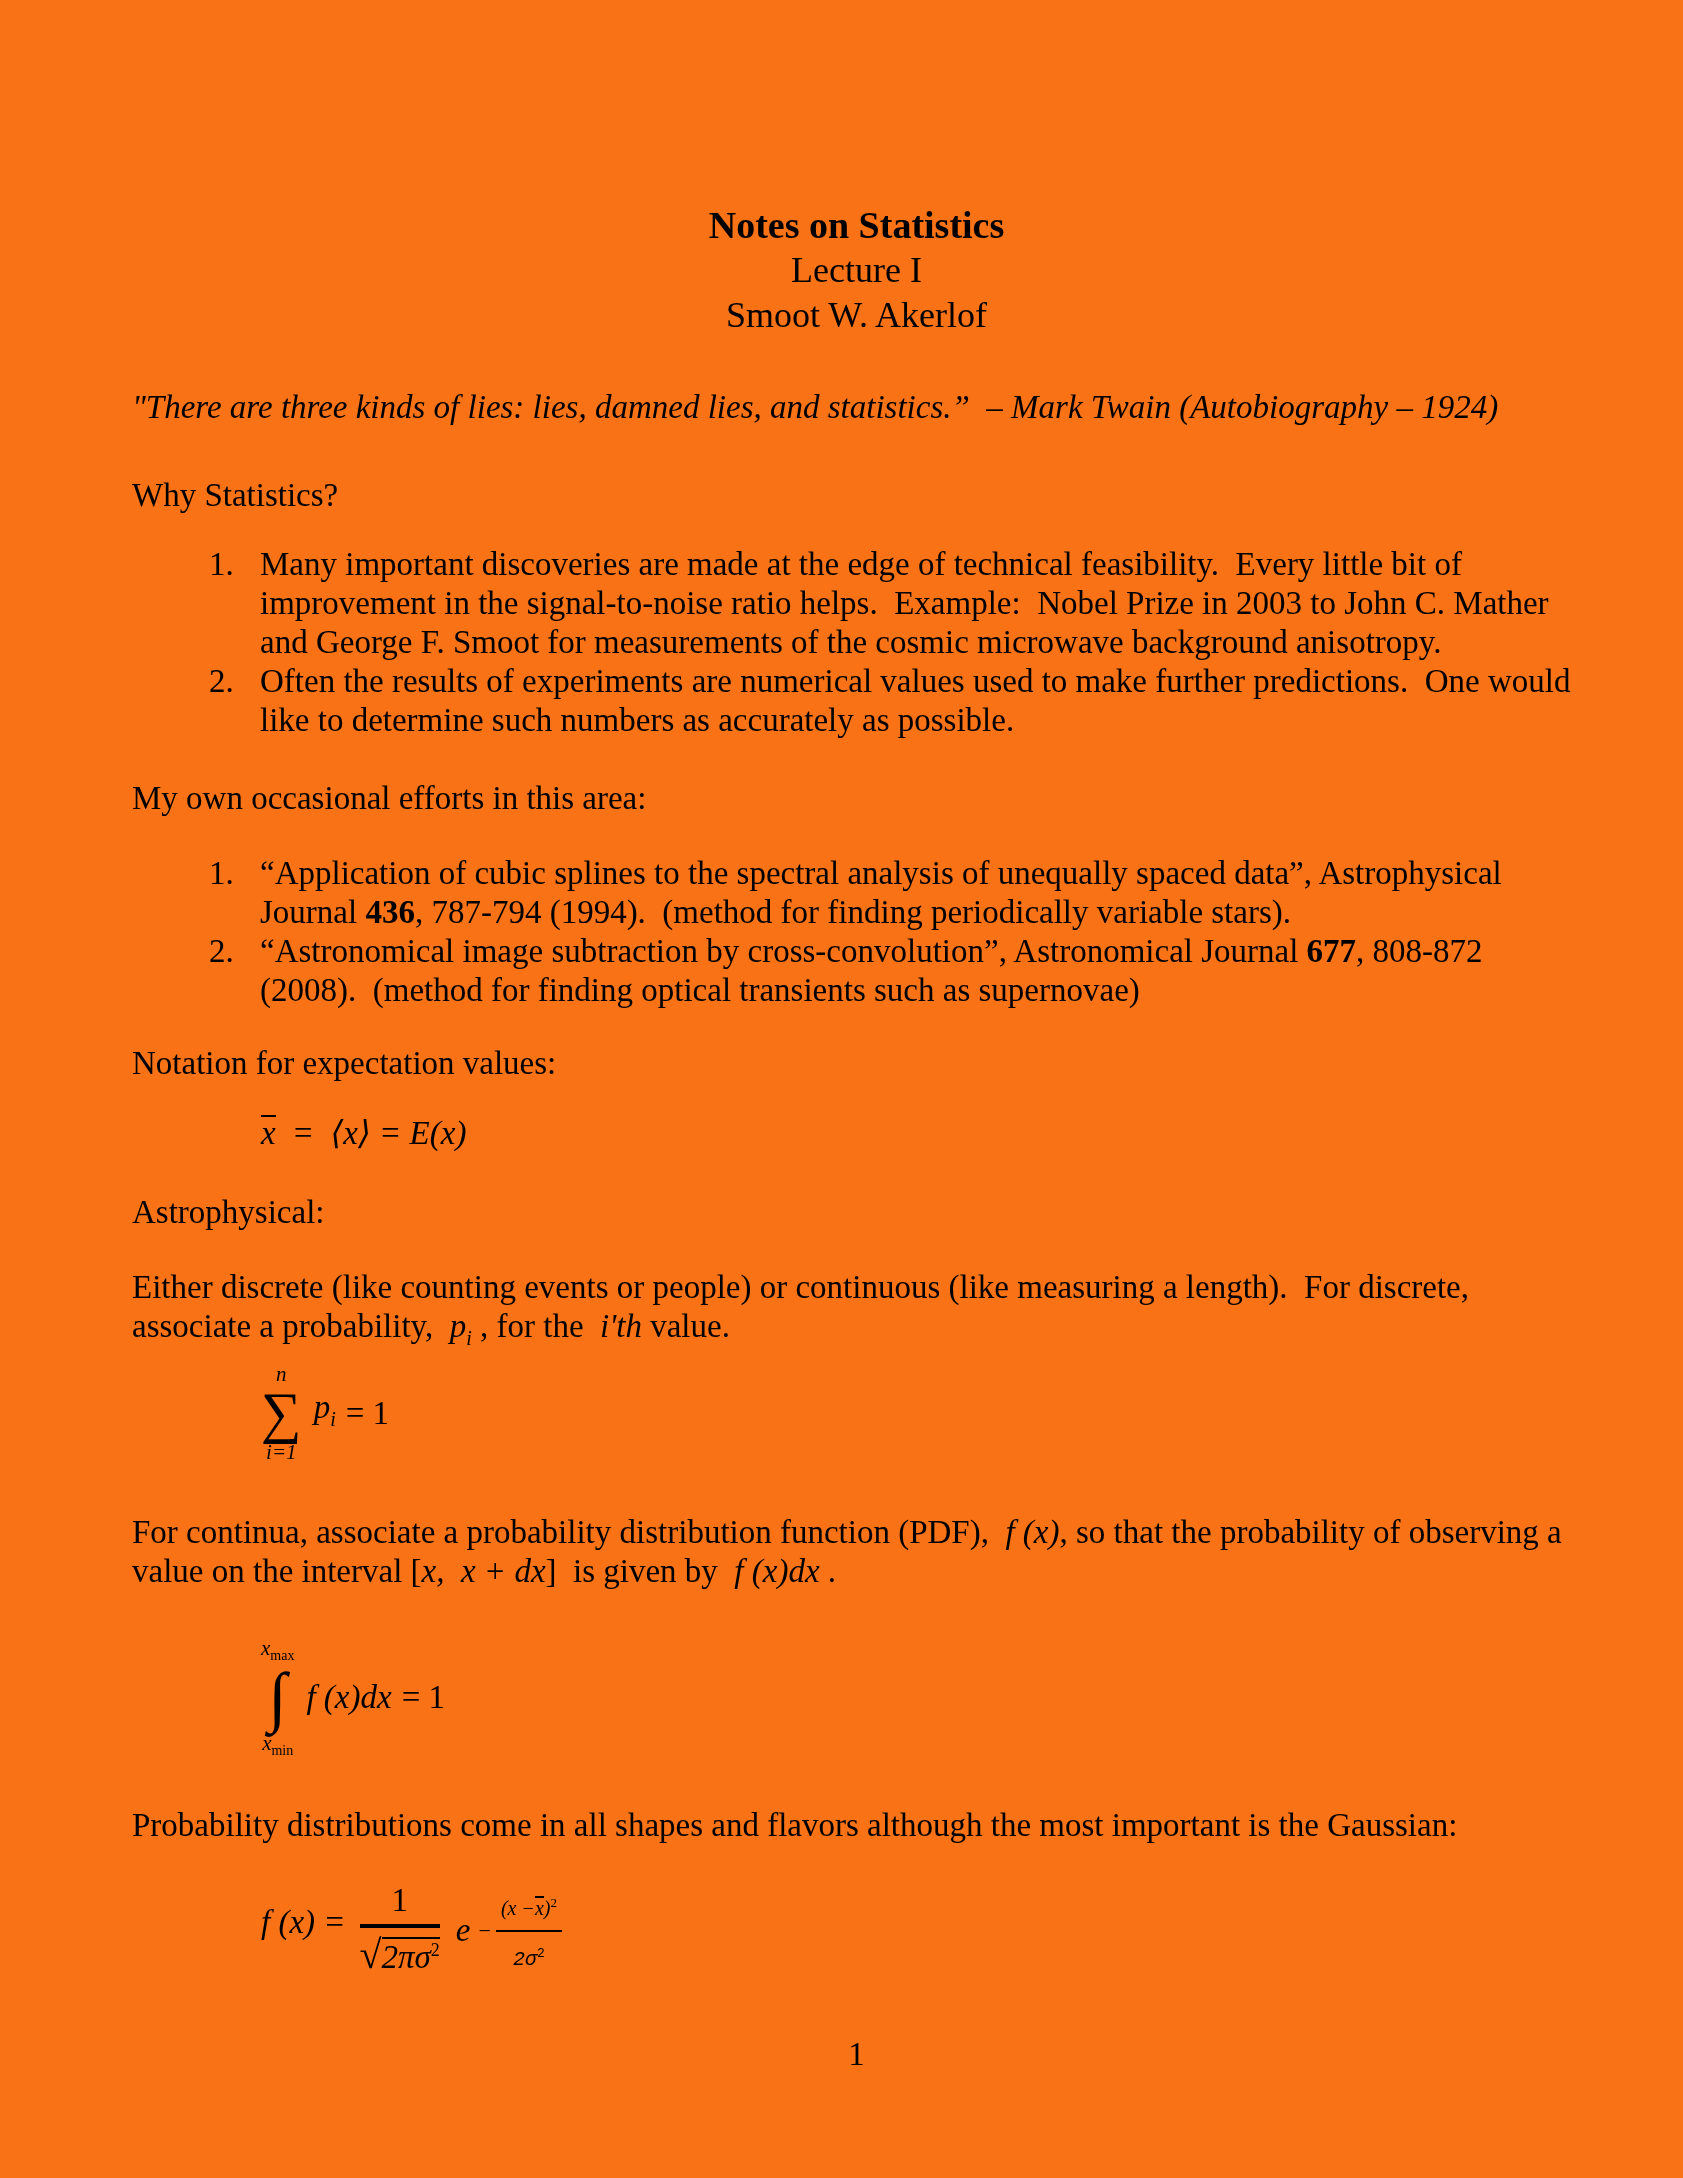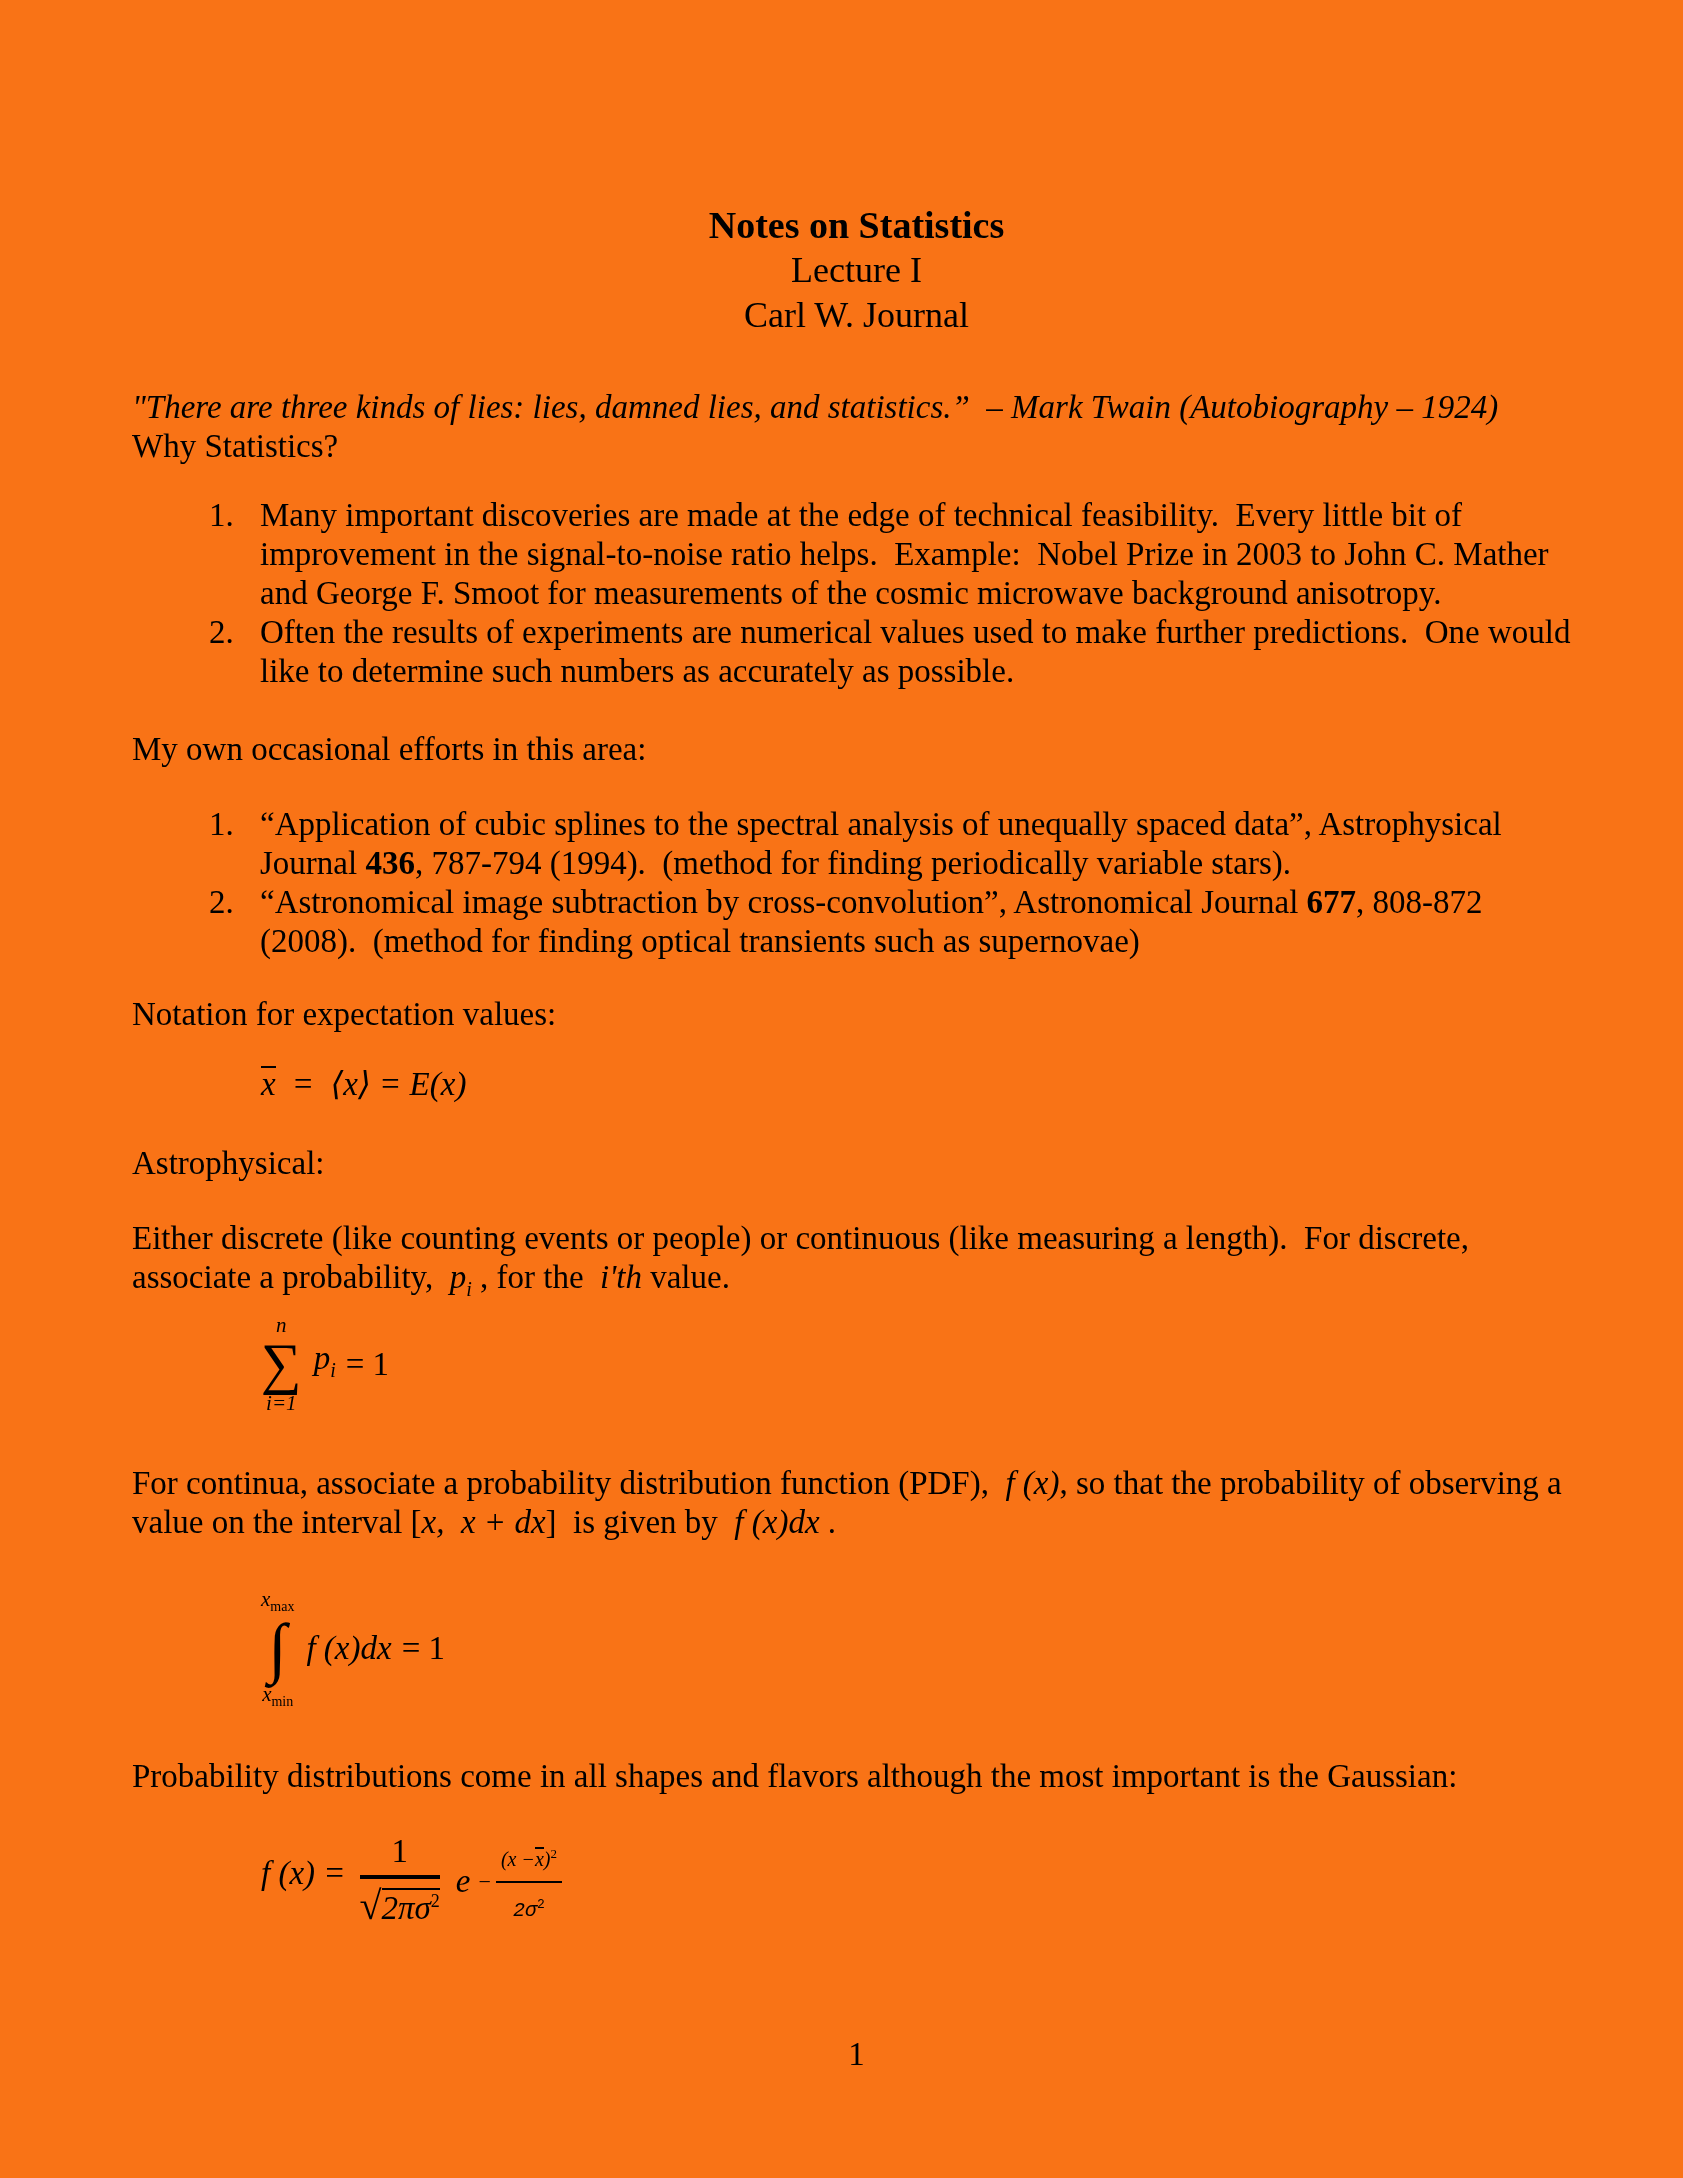--- a/index.html
+++ b/index.html
@@ -12,21 +12,21 @@
 
   .it { font-style:italic; }
   .pre { white-space:pre-wrap; }
 
   .title-block { margin-top:203px; text-align:center; }
   .title-main { font-weight:bold; font-size:38px; line-height:45px; }
   .title-sub  { font-size:36px; line-height:45px; }
 
   .quote { margin-top:50px; font-style:italic; white-space:pre-wrap; }
 
-  .h-why      { }
+  .h-why      { margin-top:49px; }
   .h-efforts  { margin-top:39px; }
   .h-notation { margin-top:34px; }
   .h-meas     { margin-top:40px; }
   .p-discrete { margin-top:36px; }
   .p-continua { margin-top:50px; }
   .p-gauss-intro { margin-top:48px; }
 
   .nlist-why  { margin-top:30px; }
   .nlist-pubs { margin-top:36px; }
   .nitem { display:flex; }
@@ -72,21 +72,21 @@
 </style>
 </head>
 <body>
 
 <div class="page">
   <div class="content">
 
     <div class="title-block">
       <div class="title-main">Notes on Statistics</div>
       <div class="title-sub">Lecture I</div>
-      <div class="title-sub">Carl W. Journal</div>
+      <div class="title-sub">Smoot W. Akerlof</div>
     </div>
 
     <div class="quote">"There are three kinds of lies: lies, damned lies, and statistics.”  – Mark Twain (Autobiography – 1924)</div>
 
     <div class="h-why">Why Statistics?</div>
 
     <div class="nlist-why">
       <div class="nitem">
         <span class="nnum">1.</span>
         <span class="ntxt">Many important discoveries are made at the edge of technical feasibility.  Every little bit of improvement in the signal-to-noise ratio helps.  Example:  Nobel Prize in 2003 to John C. Mather and George F. Smoot for measurements of the cosmic microwave background anisotropy.</span>

